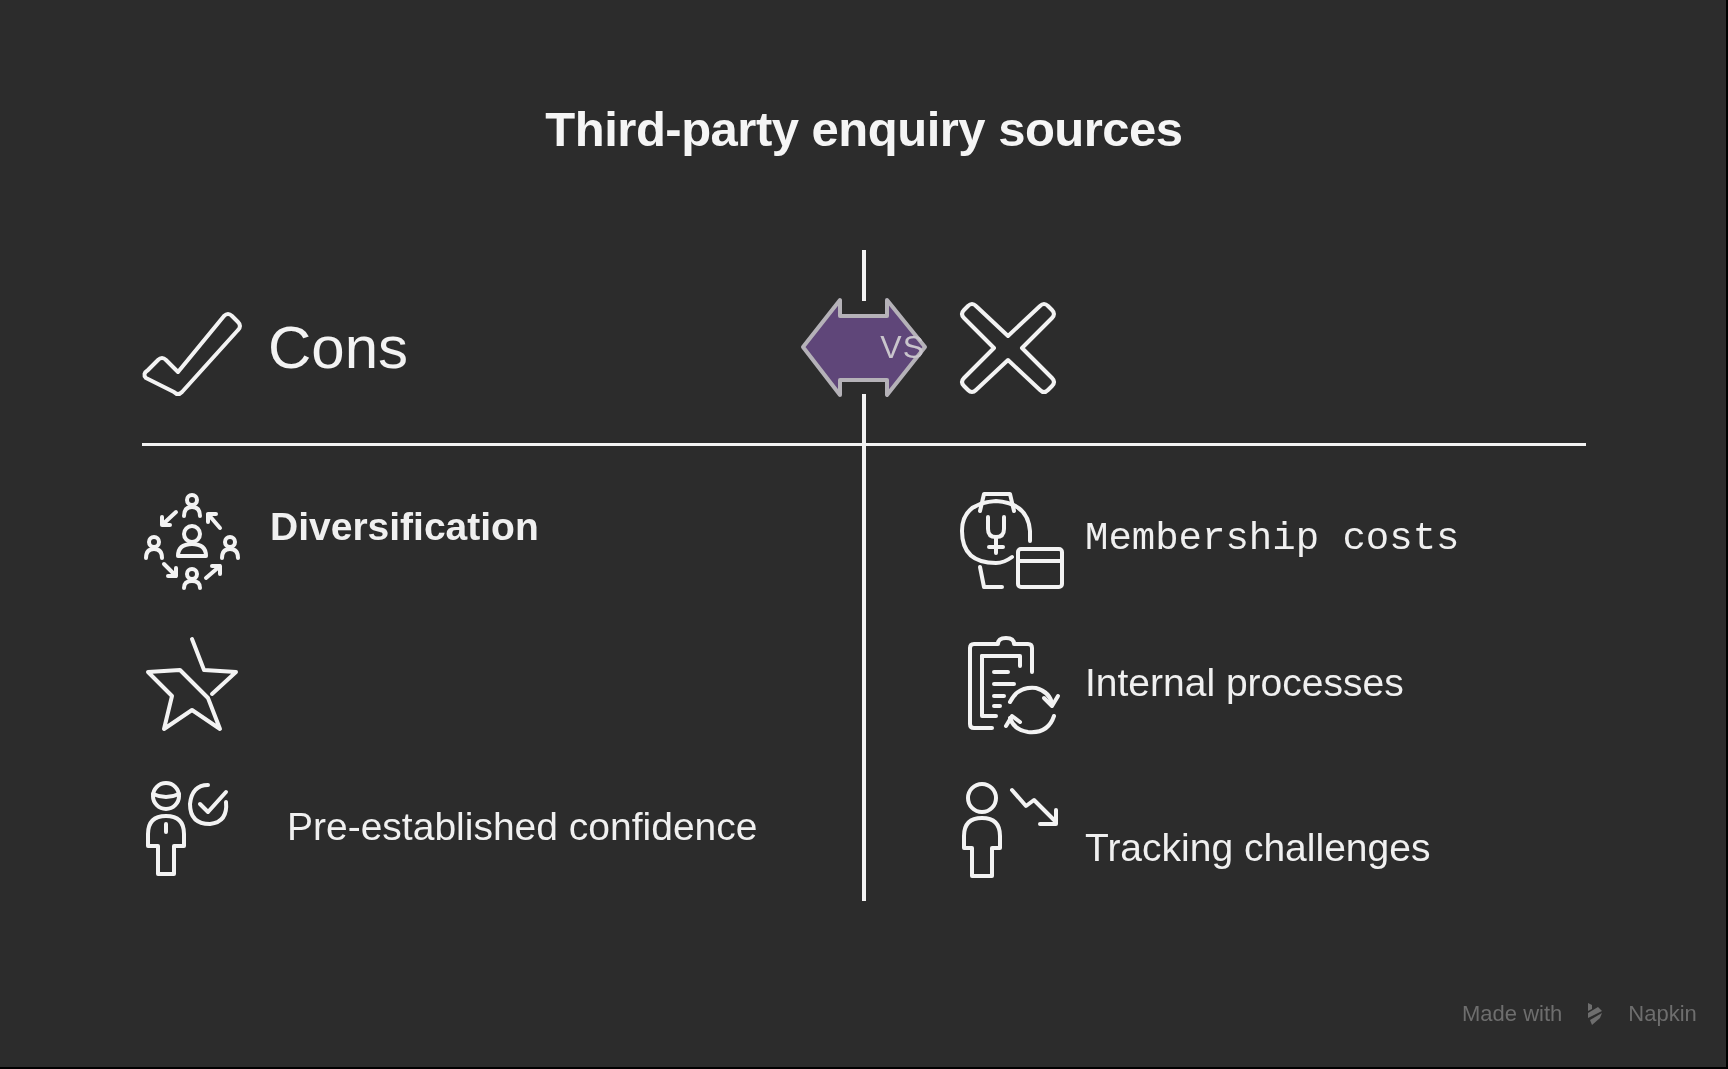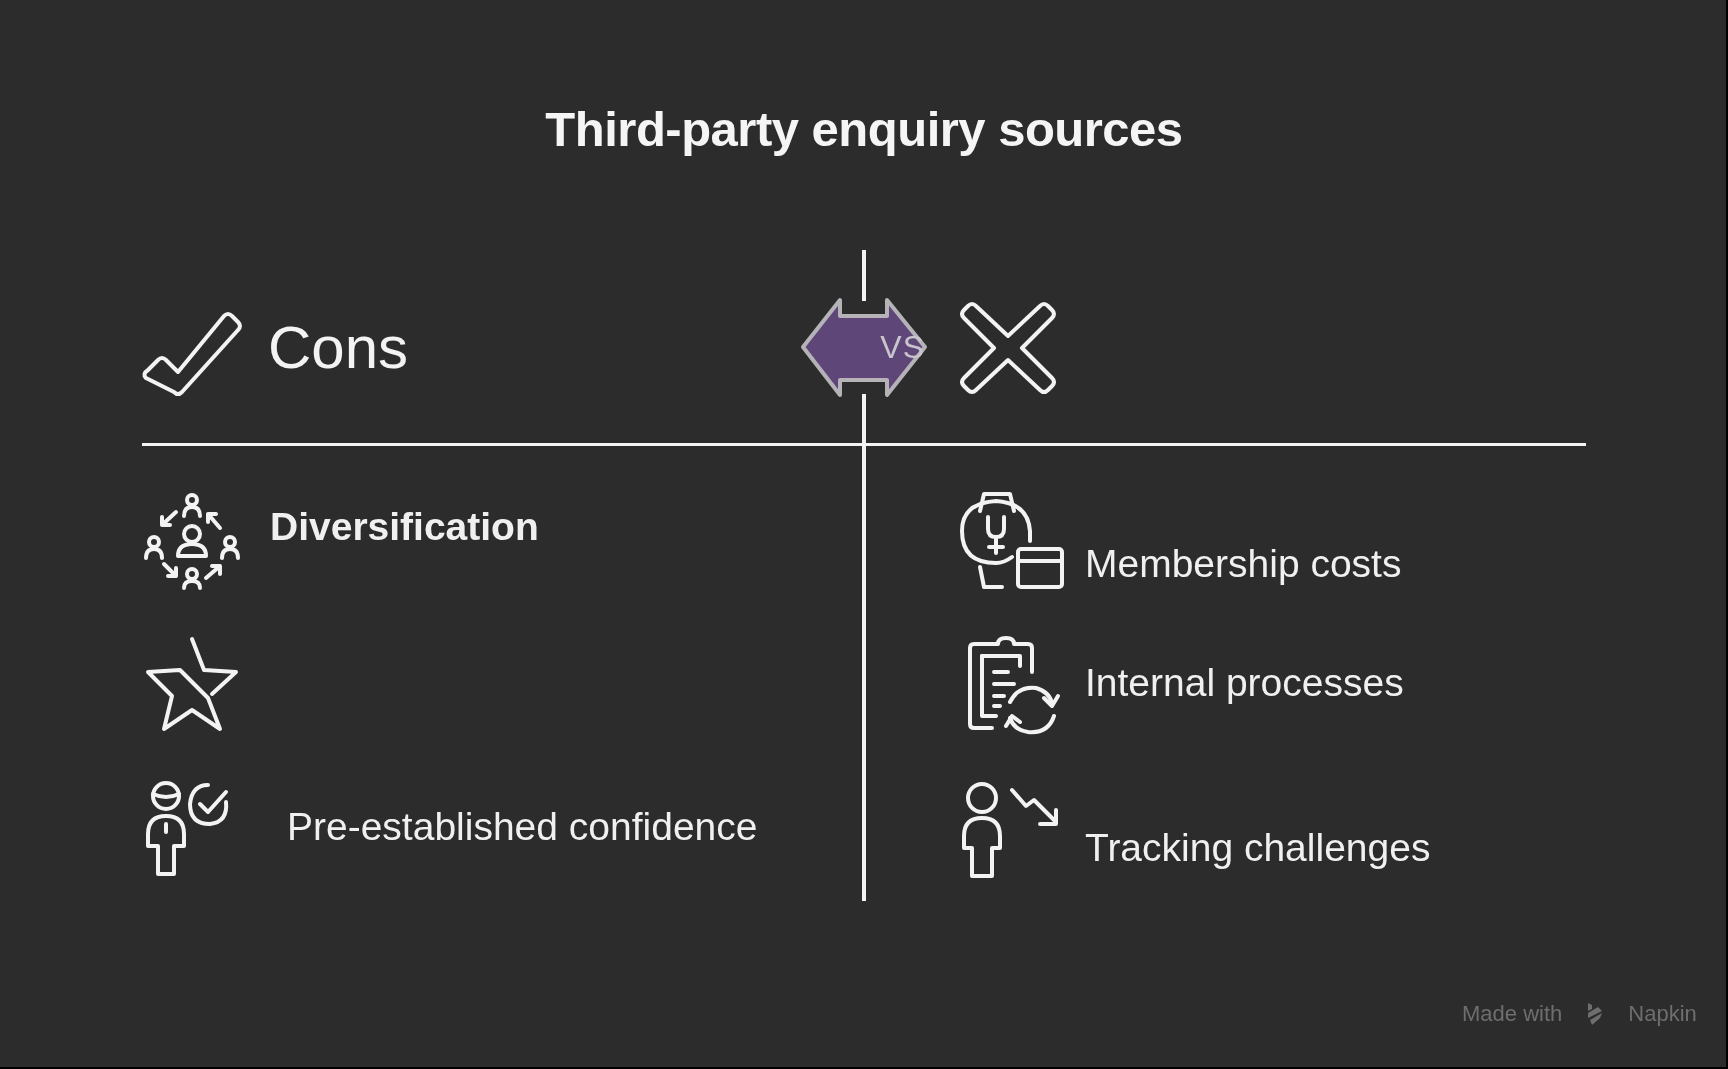--- a/index.html
+++ b/index.html
@@ -109,21 +109,21 @@
     <g class="icon-stroke" stroke-width="3.5">
       <path d="M22,20 L26,3 L52,3 L56,20"></path>
       <path d="M54,66 Q46,72 38,72 Q4,72 4,40 Q4,12 38,10 Q70,12 72,40 L72,50"></path>
       <path d="M22,76 L26,96 L44,96"></path>
       <path d="M30,26 L30,38 Q30,46 38,46 Q46,46 46,38 L46,26"></path>
       <path d="M38,46 L38,62 M31,56 L45,56"></path>
       <rect x="60" y="58" width="44" height="38" rx="3"></rect>
       <path d="M60,70 L104,70"></path>
     </g>
   </svg>
-  <div class="abs item-text" style="left:1085px;top:540px;">Membership costs</div>
+  <div class="abs item-text" style="left:1085px;top:515px;font-family:Liberation Mono, monospace;">Membership costs</div>
 
   <svg class="abs" style="left:958px;top:636px;" width="100" height="100" viewBox="0 0 100 100">
     <g class="icon-stroke" stroke-width="3.5">
       <path d="M22,8 L40,8 Q40,2 48,2 Q56,2 56,8 L70,8 Q74,8 74,12 L74,36"></path>
       <path d="M22,8 L16,8 Q12,8 12,12 L12,88 Q12,92 16,92 L34,92"></path>
       <path d="M24,20 L62,20 L62,30"></path>
       <path d="M24,20 L24,80 L38,80"></path>
       <path d="M36,36 L50,36 M36,48 L56,48 M36,60 L46,60 M36,70 L42,70"></path>
       <path d="M52,66 Q60,50 78,52 Q92,56 94,68"></path>
       <path d="M86,62 L94,70 L100,60"></path>

